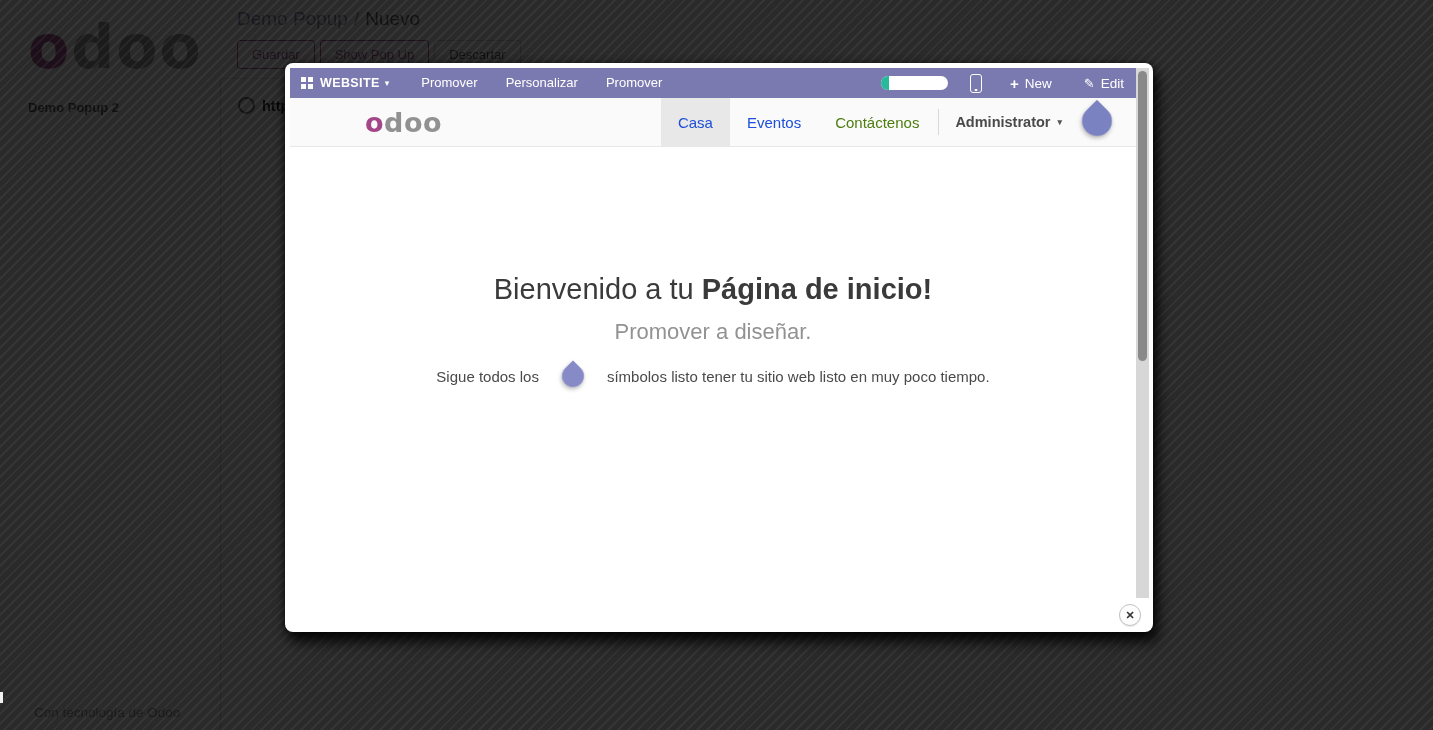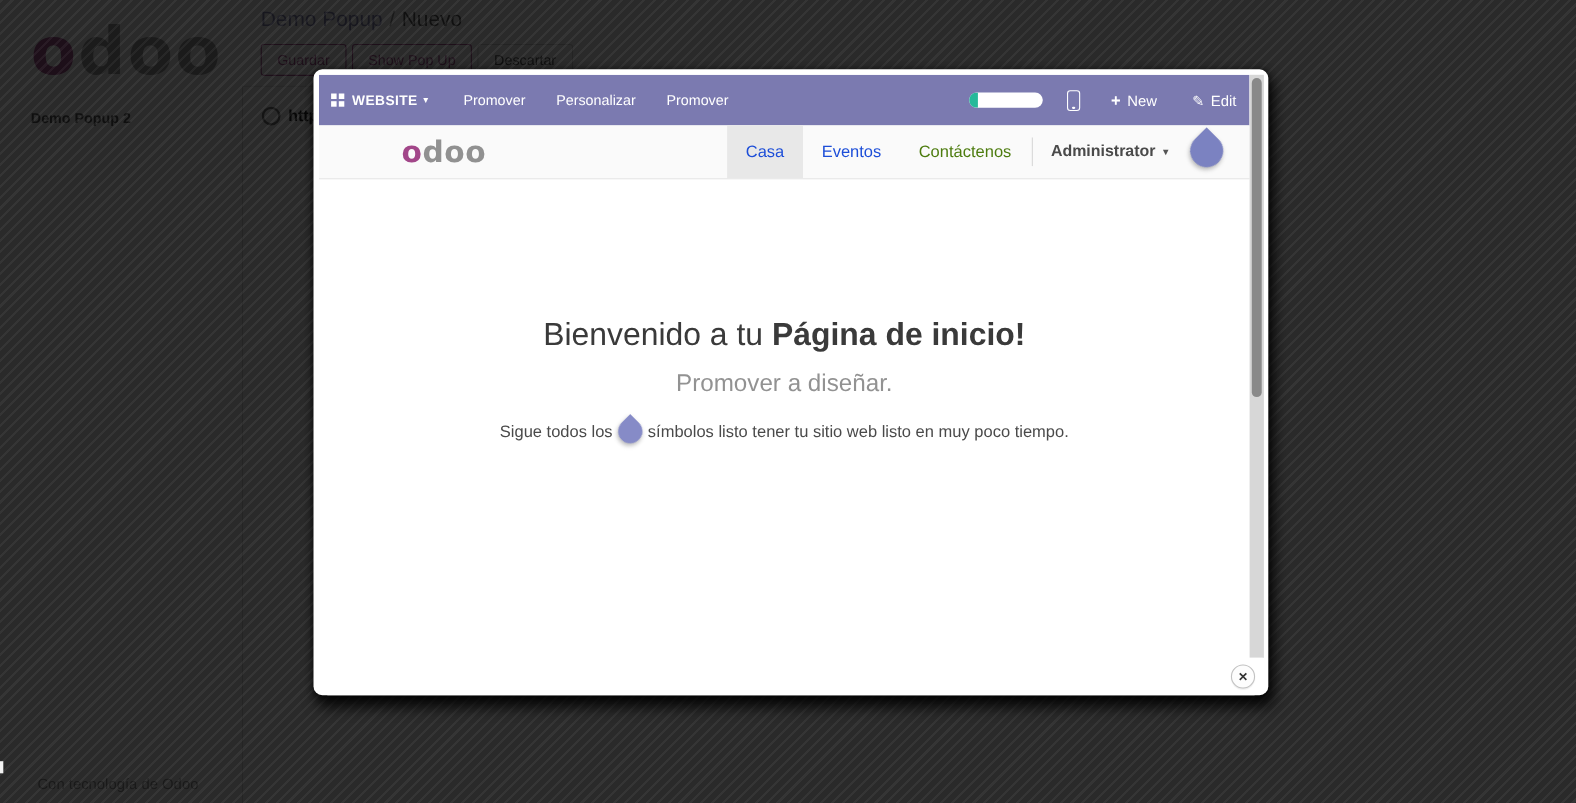--- a/index.html
+++ b/index.html
@@ -34,21 +34,21 @@
     background-image:repeating-linear-gradient(135deg,
       rgba(255,255,255,0.05) 0px, rgba(255,255,255,0.05) 2px,
       transparent 2px, transparent 7px);}
   .white-sliver{position:absolute;left:0;top:692px;width:3px;height:11px;background:#f2f2f2;z-index:11;}
   
   .modal{position:absolute;left:285px;top:63px;width:868px;height:569px;background:#fff;
     border-radius:8px;z-index:20;box-sizing:border-box;padding:5px;
     box-shadow:4px 9px 13px 1px rgba(0,0,0,0.85), 0 0 6px rgba(0,0,0,0.5);}
   .viewport{position:absolute;left:5px;top:5px;width:846px;height:530px;overflow:hidden;background:#fff;}
   
-  .editor-toolbar{height:46px;background:#7b7ab0;display:flex;align-items:center;
+  .editor-toolbar{height:30px;background:#7b7ab0;display:flex;align-items:center;
     padding:0 12px 0 11px;color:#fff;}
   .grid-icon{width:12px;height:12px;margin-right:7px;flex:none;
     background-image:linear-gradient(#fff,#fff),linear-gradient(#fff,#fff),
       linear-gradient(#fff,#fff),linear-gradient(#fff,#fff);
     background-size:5px 5px;background-position:0 0,7px 0,0 7px,7px 7px;background-repeat:no-repeat;}
   .website-dd{display:flex;align-items:center;cursor:pointer;}
   .website-label{font-weight:700;font-size:12.5px;letter-spacing:0.4px;}
   .caret{font-size:9px;margin-left:5px;line-height:1;}
   .tb-menu{display:flex;margin-left:18px;font-size:13px;}
   .tb-item{padding:0 14px;line-height:34px;cursor:pointer;}
@@ -80,21 +80,21 @@
   .admin .caret{color:#555;margin-left:0;}
   .drop{background:#7b82c1;border-radius:0 50% 50% 50%;transform:rotate(45deg);
     filter:drop-shadow(1px 2px 2px rgba(0,0,0,0.28));}
   .avatar-drop{position:absolute;right:24px;top:8px;width:30px;height:30px;cursor:pointer;}
   
   .hero{height:381px;text-align:center;background:#fff;}
   .hero-title{padding-top:126px;font-size:29px;color:#3a3a3a;font-weight:500;}
   .hero-title b{font-weight:800;}
   .hero-sub{margin-top:13px;font-size:22px;color:#929292;}
   .hero-hint{margin-top:20px;display:flex;align-items:center;justify-content:center;
-    gap:0;font-size:15px;color:#4a4a4a;}
+    gap:18px;font-size:15px;color:#4a4a4a;}
   .hint-drop{width:22px;height:22px;background:#868bc7;margin:0 5px;flex:none;cursor:pointer;}
   
   .products{height:67px;background:#f5f5f5;box-sizing:border-box;
     padding:40px 0 0 62px;font-size:17.5px;color:#3d3d3d;text-align:left;}
   
   .scrollbar{position:absolute;left:851px;top:5px;width:13px;height:530px;background:#d7d7d7;}
   .scroll-thumb{position:absolute;left:2px;top:3px;width:9px;height:290px;background:#898989;
     border-radius:5px;cursor:pointer;}
   
   .modal-footer{position:absolute;left:5px;right:5px;bottom:0;height:34px;

